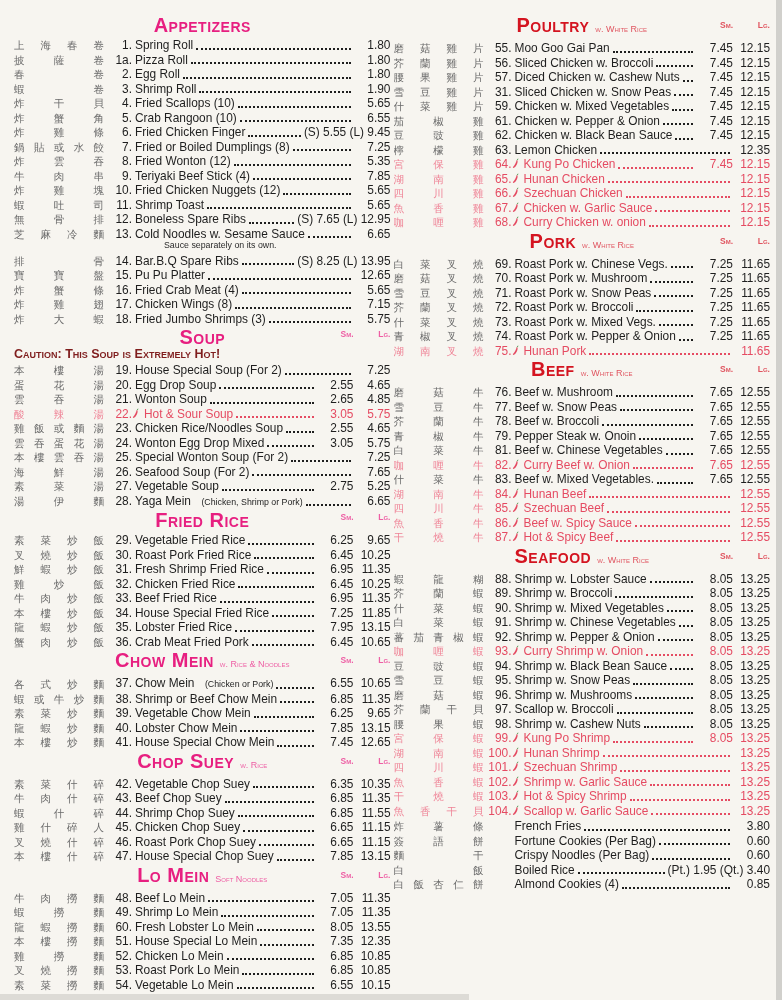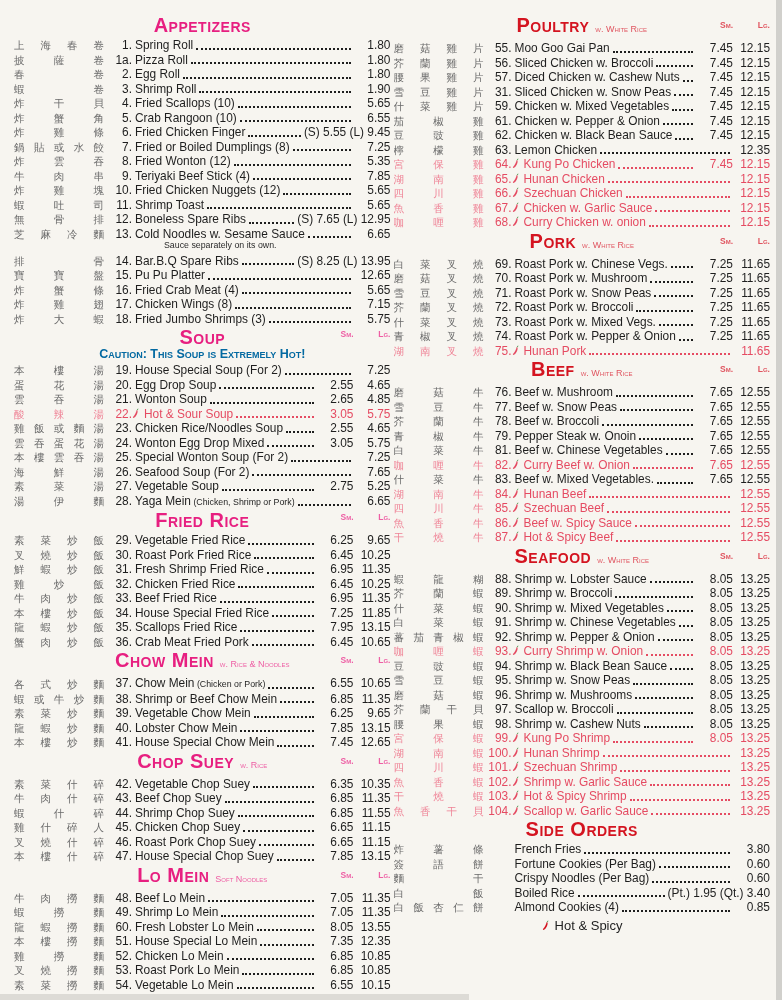--- a/index.html
+++ b/index.html
@@ -32,38 +32,38 @@
   .sec-sub{
     font-size:9px;font-weight:normal;font-variant:small-caps;margin-left:6px;
   }
   .sec-pink .sec-sub{color:#ee5ea4;}
   .sec-red  .sec-sub{color:#e05560;}
   .szl{position:absolute;right:0;bottom:4px;font-size:8.5px;font-weight:bold;font-variant:small-caps;margin-top:28px;}
   .sec-pink .szl{color:#ee5ea4;}
   .sec-red  .szl{color:#e05560;}
   .sz{display:inline-block;width:37px;text-align:right;}
   .caution{
-    text-align:center;color:#0369a1;font-weight:bold;font-size:12.5px;
+    text-align:left;color:#7f1d1d;font-weight:bold;font-size:12.5px;
     font-variant:small-caps;line-height:13px;margin:-2px 0 2px;
   }
   .row{
     display:flex;align-items:baseline;line-height:14.5px;font-size:11.9px;
     overflow:hidden;white-space:nowrap;
   }
   .row.red{color:#e54b62;}
   .cn{
     width:90px;flex:none;display:flex;justify-content:space-between;
     font-size:10.5px;color:#6a6a6a;align-self:center;line-height:12px;
     font-family:"DejaVu Sans", sans-serif;
   }
   .row.red .cn{color:#ef8396;}
   .num{width:28px;flex:none;text-align:right;}
   .chili{flex:none;width:9px;position:relative;top:1px;}
   .nm{margin-left:3px;flex:none;}
-  .smalltxt{font-size:8.8px;}
+  .smalltxt{font-size:8.8px;margin-left:8px;}
   .dots{
     flex:1 1 0;min-width:4px;margin:0 3px 3px 3px;align-self:flex-end;
     border-bottom:2px dotted currentColor;height:1px;
   }
   .p{width:37px;flex:none;text-align:right;}
   .ptext{flex:none;text-align:right;}
   .note{
     font-size:8.8px;line-height:9.5px;margin:0 0 3px 0;padding-left:150px;color:#2a2a2a;
   }
   .legend{
@@ -504,21 +504,21 @@
           <span class="p">11.85</span>
         </div>
         <div class="row">
           <span class="cn">
             <span>龍</span>
             <span>蝦</span>
             <span>炒</span>
             <span>飯</span>
           </span>
           <span class="num">35.</span>
-          <span class="nm">Scallops Fried Rice</span>
+          <span class="nm">Lobster Fried Rice</span>
           <span class="dots"></span>
           <span class="p">7.95</span>
           <span class="p">13.15</span>
         </div>
         <div class="row">
           <span class="cn">
             <span>蟹</span>
             <span>肉</span>
             <span>炒</span>
             <span>飯</span>
@@ -1429,21 +1429,20 @@
             <span class="chili"><svg width="8" height="11" viewBox="0 0 8 11">
                 <path d="M5.4 2.2 C6.2 4.2 4.6 7.8 2.4 9.6 C1.2 10.5 0.4 9.8 1.2 8.8 C3 6.6 4.2 4.2 4.6 2.2 Z" fill="currentColor"></path>
                 <path d="M4.7 2.3 C4.9 1.2 5.7 0.5 6.6 0.7 C6.2 1.4 5.6 2 4.7 2.6 Z" fill="#3f8f3f"></path>
               </svg></span>
             <span class="nm">Scallop w. Garlic Sauce</span>
             <span class="dots"></span>
             <span class="p">13.25</span>
           </div>
         </div>
         <div class="section sec-red">
-          <div class="sec-head"><span class="sec-title">Side Orders</span></div>
           <div class="row">
             <span class="cn">
               <span>炸</span>
               <span>薯</span>
               <span>條</span>
             </span>
             <span class="num"></span>
             <span class="nm">French Fries</span>
             <span class="dots"></span>
             <span class="p">3.80</span>
@@ -1487,18 +1486,14 @@
               <span>仁</span>
               <span>餅</span>
             </span>
             <span class="num"></span>
             <span class="nm">Almond Cookies (4)</span>
             <span class="dots"></span>
             <span class="p">0.85</span>
           </div>
         </div>
       </div>
-    <div class="legend"><span class="chili"><svg width="8" height="11" viewBox="0 0 8 11">
-            <path d="M5.4 2.2 C6.2 4.2 4.6 7.8 2.4 9.6 C1.2 10.5 0.4 9.8 1.2 8.8 C3 6.6 4.2 4.2 4.6 2.2 Z" fill="currentColor"></path>
-            <path d="M4.7 2.3 C4.9 1.2 5.7 0.5 6.6 0.7 C6.2 1.4 5.6 2 4.7 2.6 Z" fill="#3f8f3f"></path>
-          </svg></span> <span>Hot &amp; Spicy</span></div>
   </div>
 </div>
 
 </body></html>

